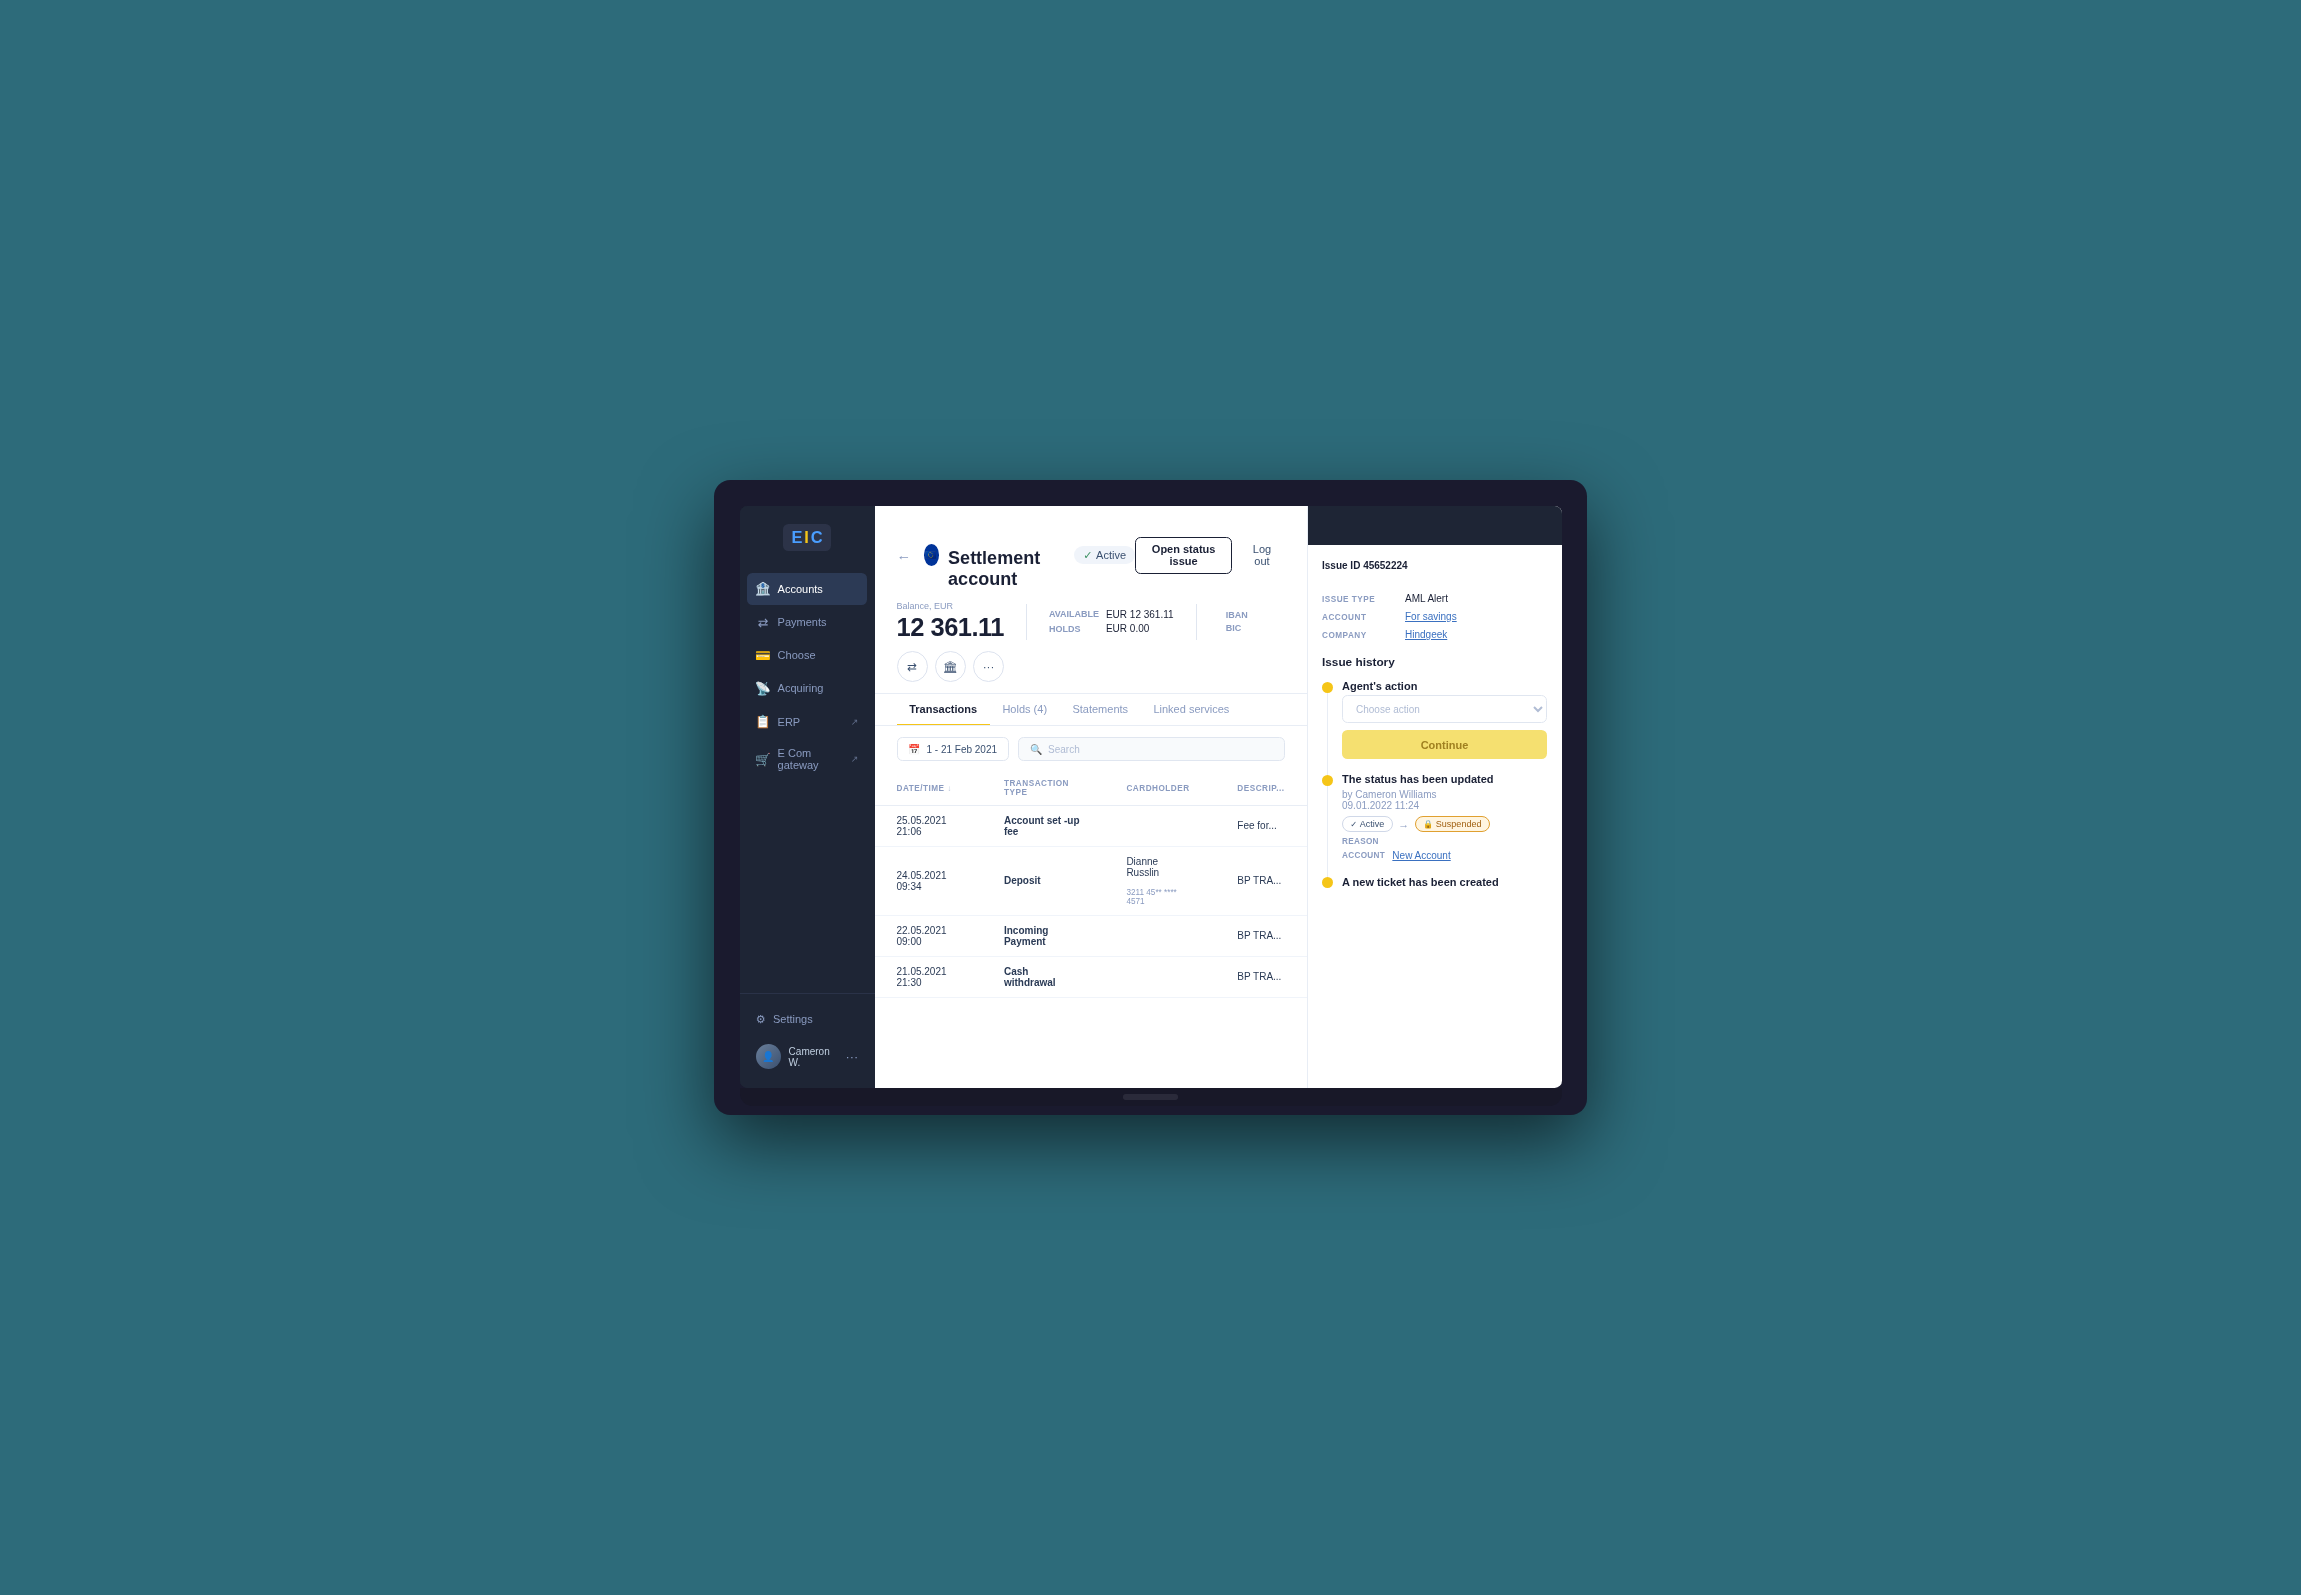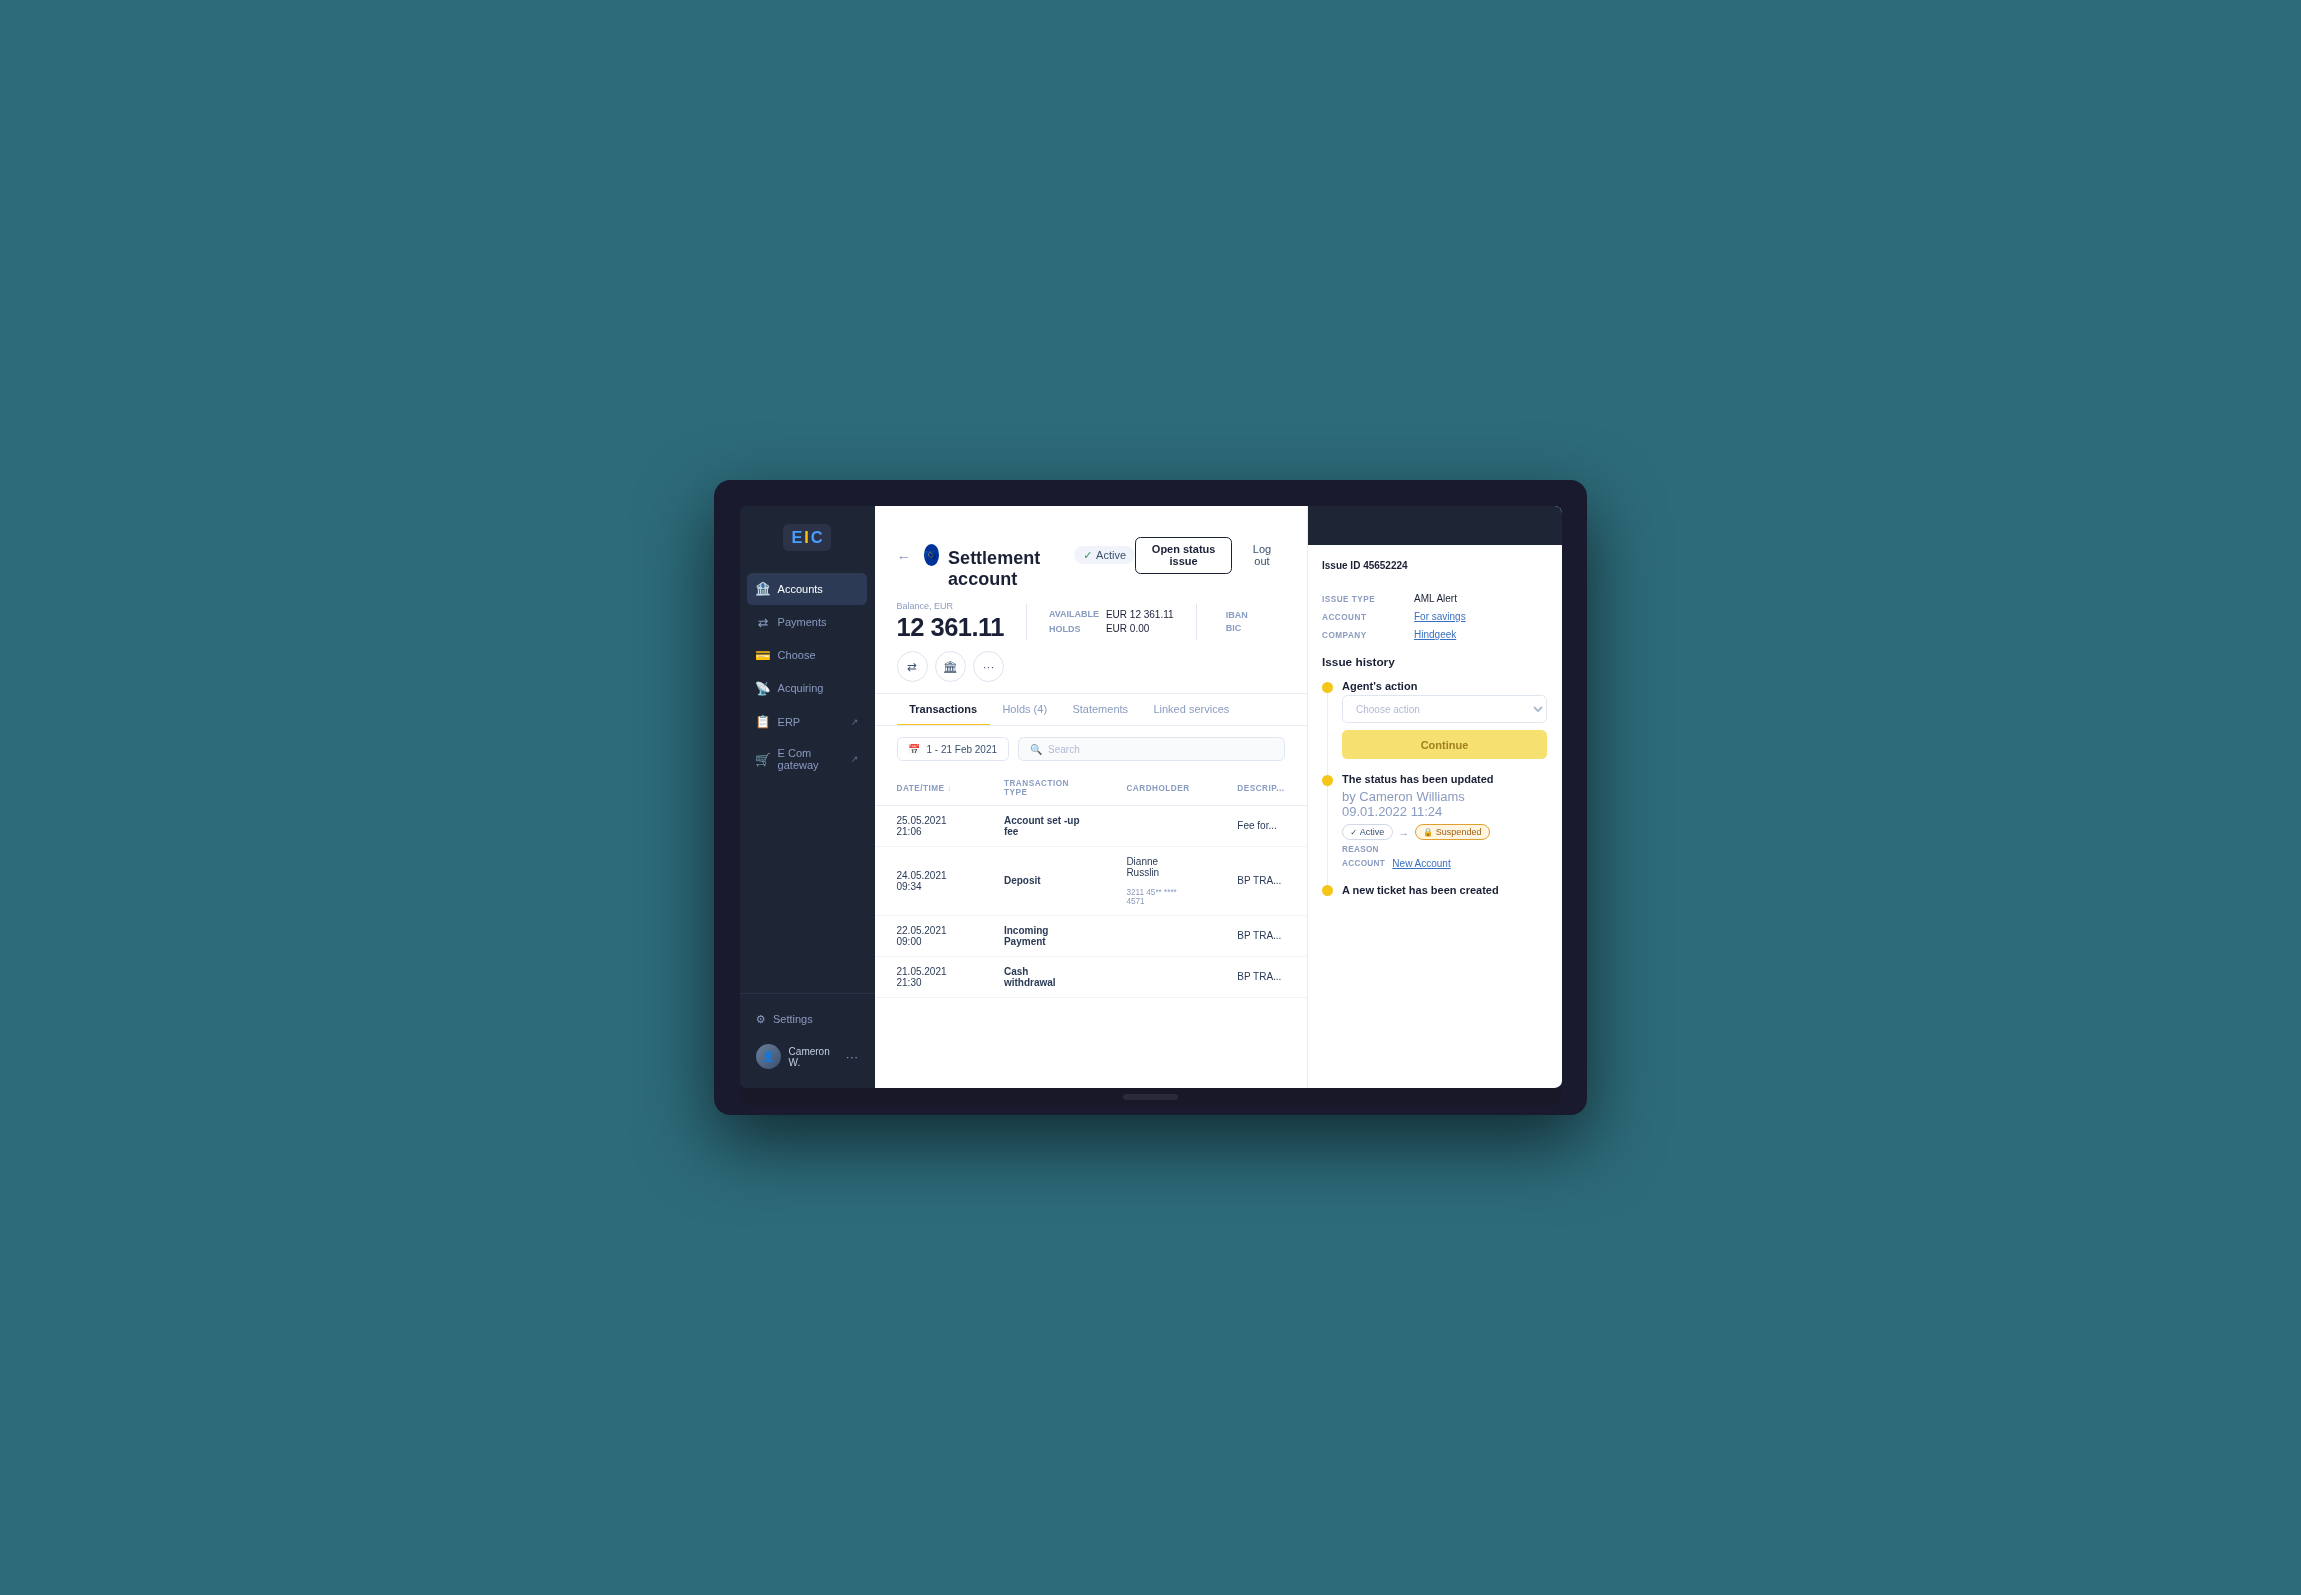--- a/index.html
+++ b/index.html
@@ -409,21 +409,21 @@
       font-weight: 700;
       color: #1a2035;
       margin-bottom: 22px;
     }
     .meta-table {
       width: 100%;
       margin-bottom: 14.5px;
     }
     .meta-row {
       display: flex;
-      gap: 19px;
+      gap: 10px;
       margin-bottom: 7.3px;
       align-items: center;
     }
     .meta-key {
       font-size: 8.2px;
       font-weight: 700;
       color: #8a9bc0;
       letter-spacing: 0.5px;
       text-transform: uppercase;
       width: 73px;
@@ -475,21 +475,21 @@
     .history-content {
       flex: 1;
     }
     .history-title {
       font-size: 11px;
       font-weight: 700;
       color: #1a2035;
       margin-bottom: 3.6px;
     }
     .history-sub {
-      font-size: 13px;
+      font-size: 10px;
       color: #8a9bc0;
       margin-bottom: 5.5px;
     }
     .agent-action-select {
       width: 100%;
       border: 1.4px solid #e0e6f0;
       border-radius: 5.5px;
       padding: 6.4px 9px;
       font-size: 10px;
       color: #b0bcd4;

